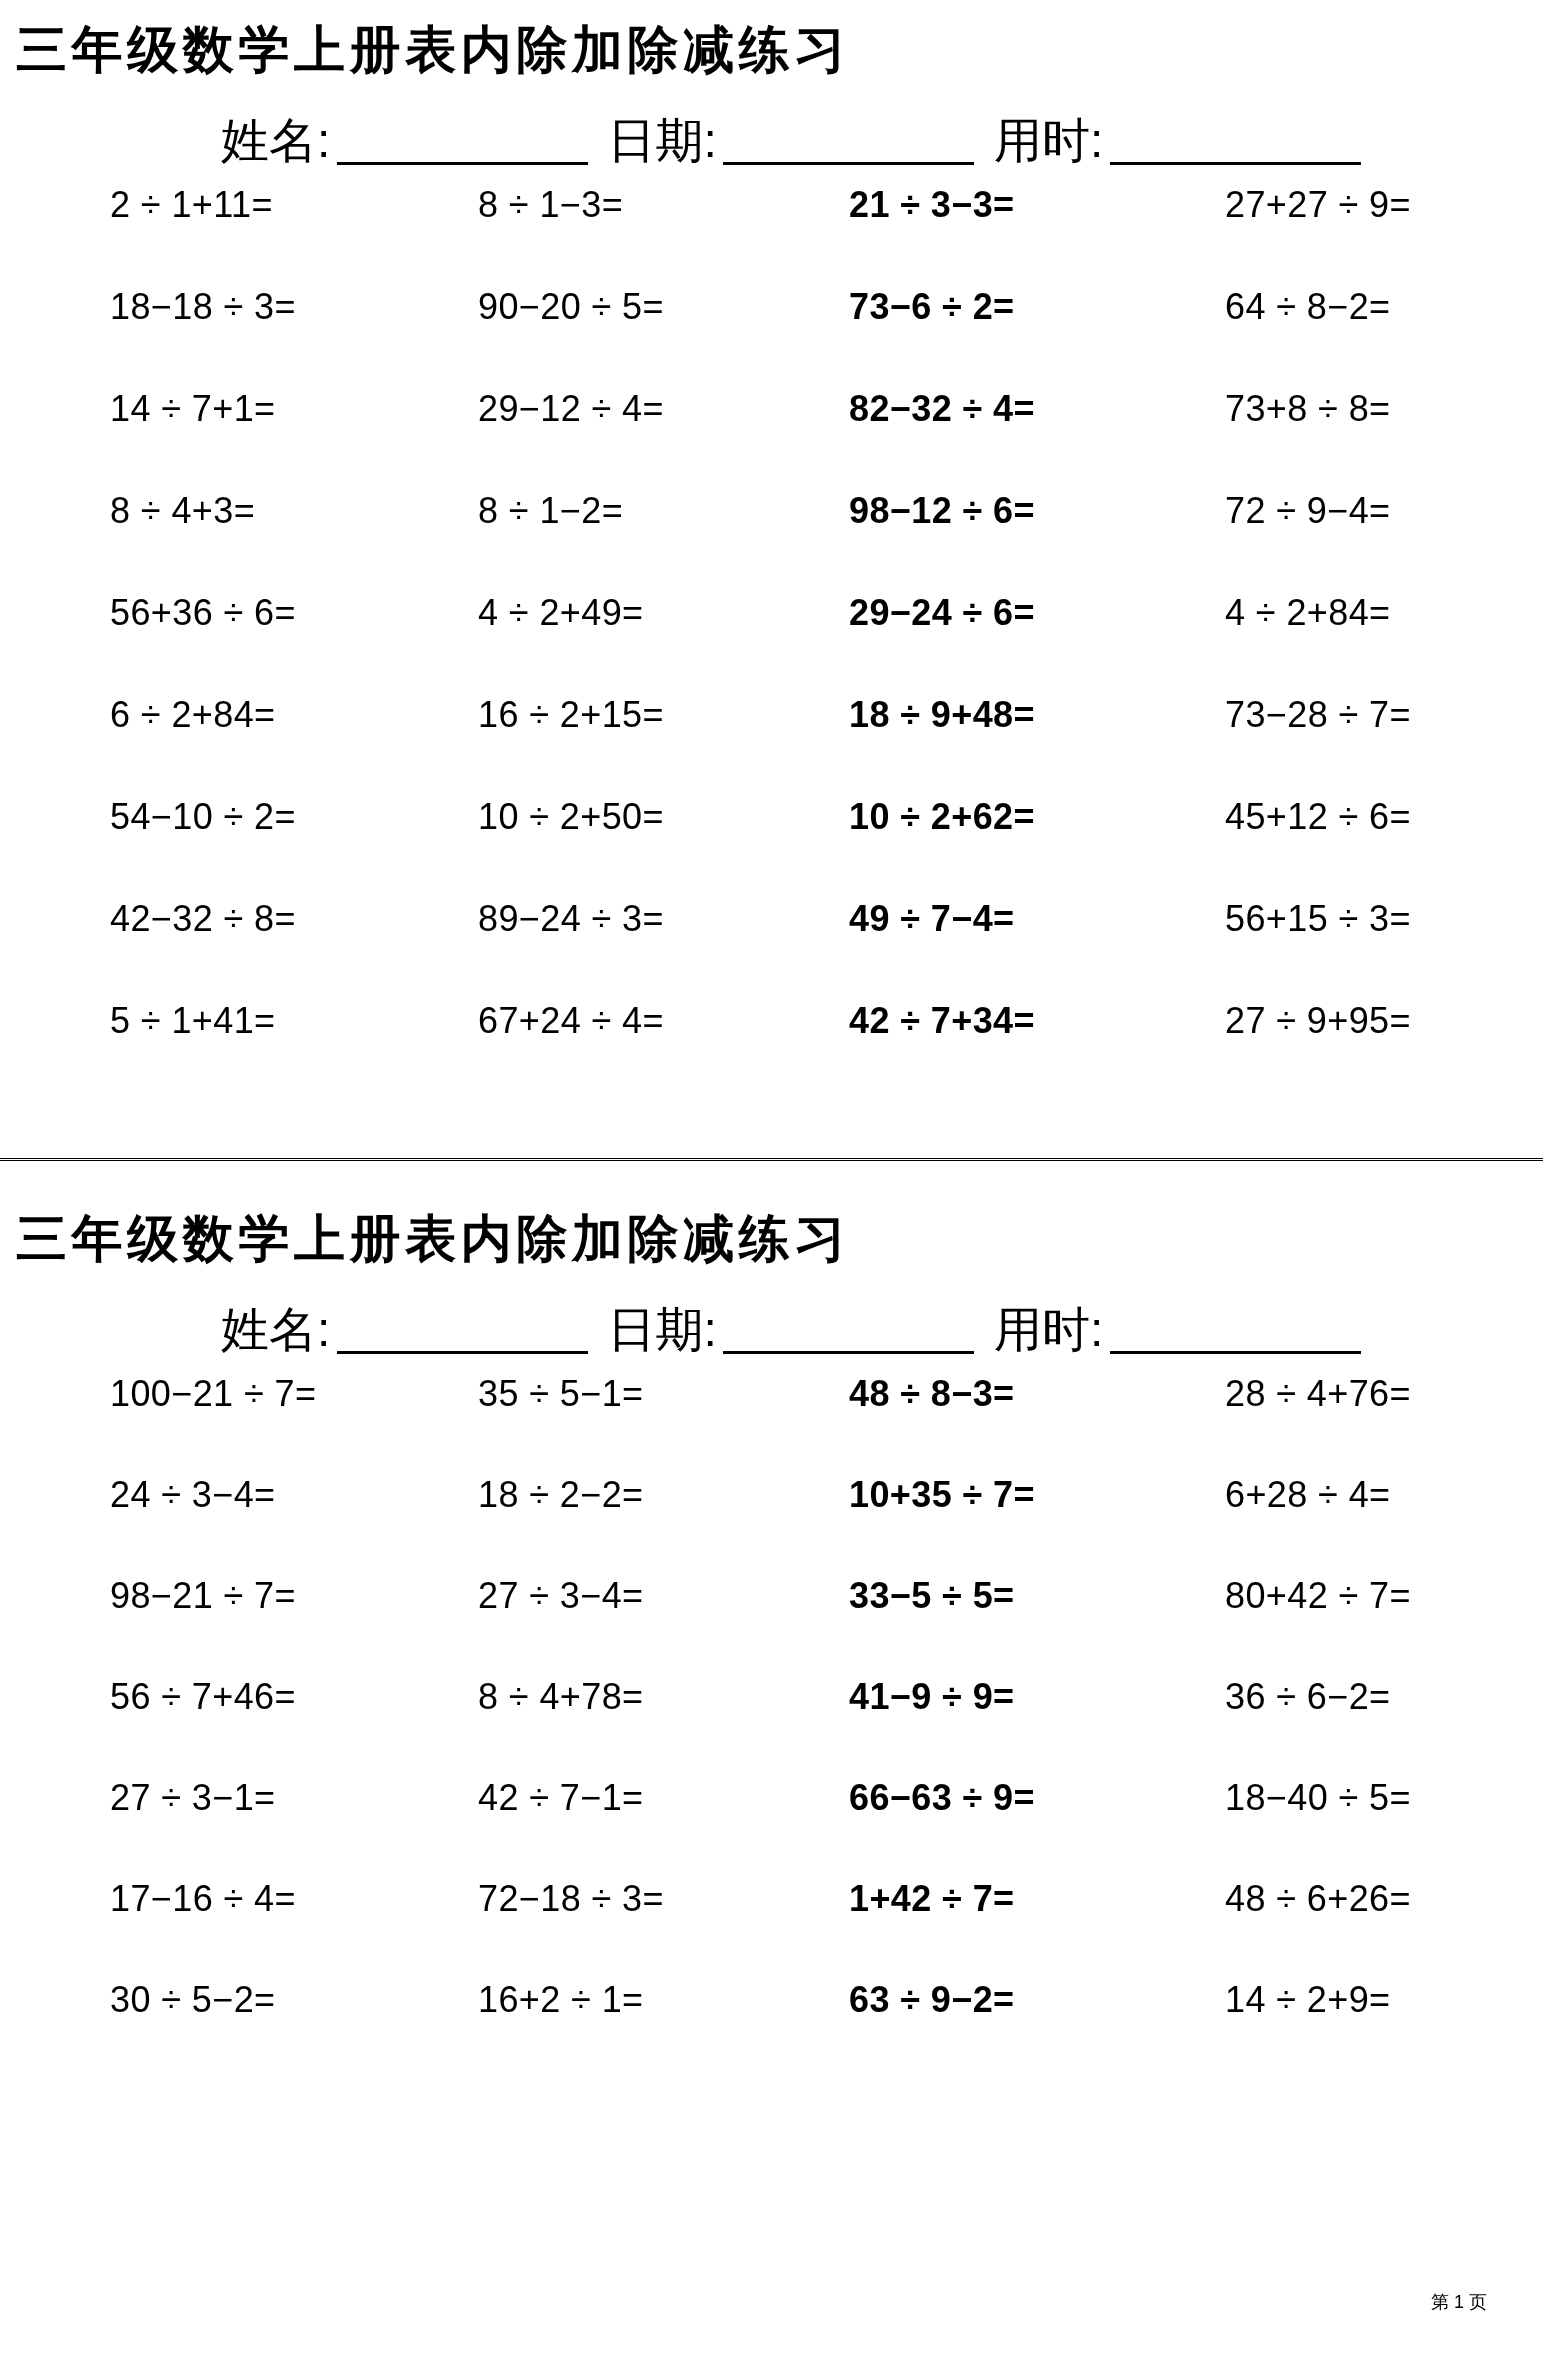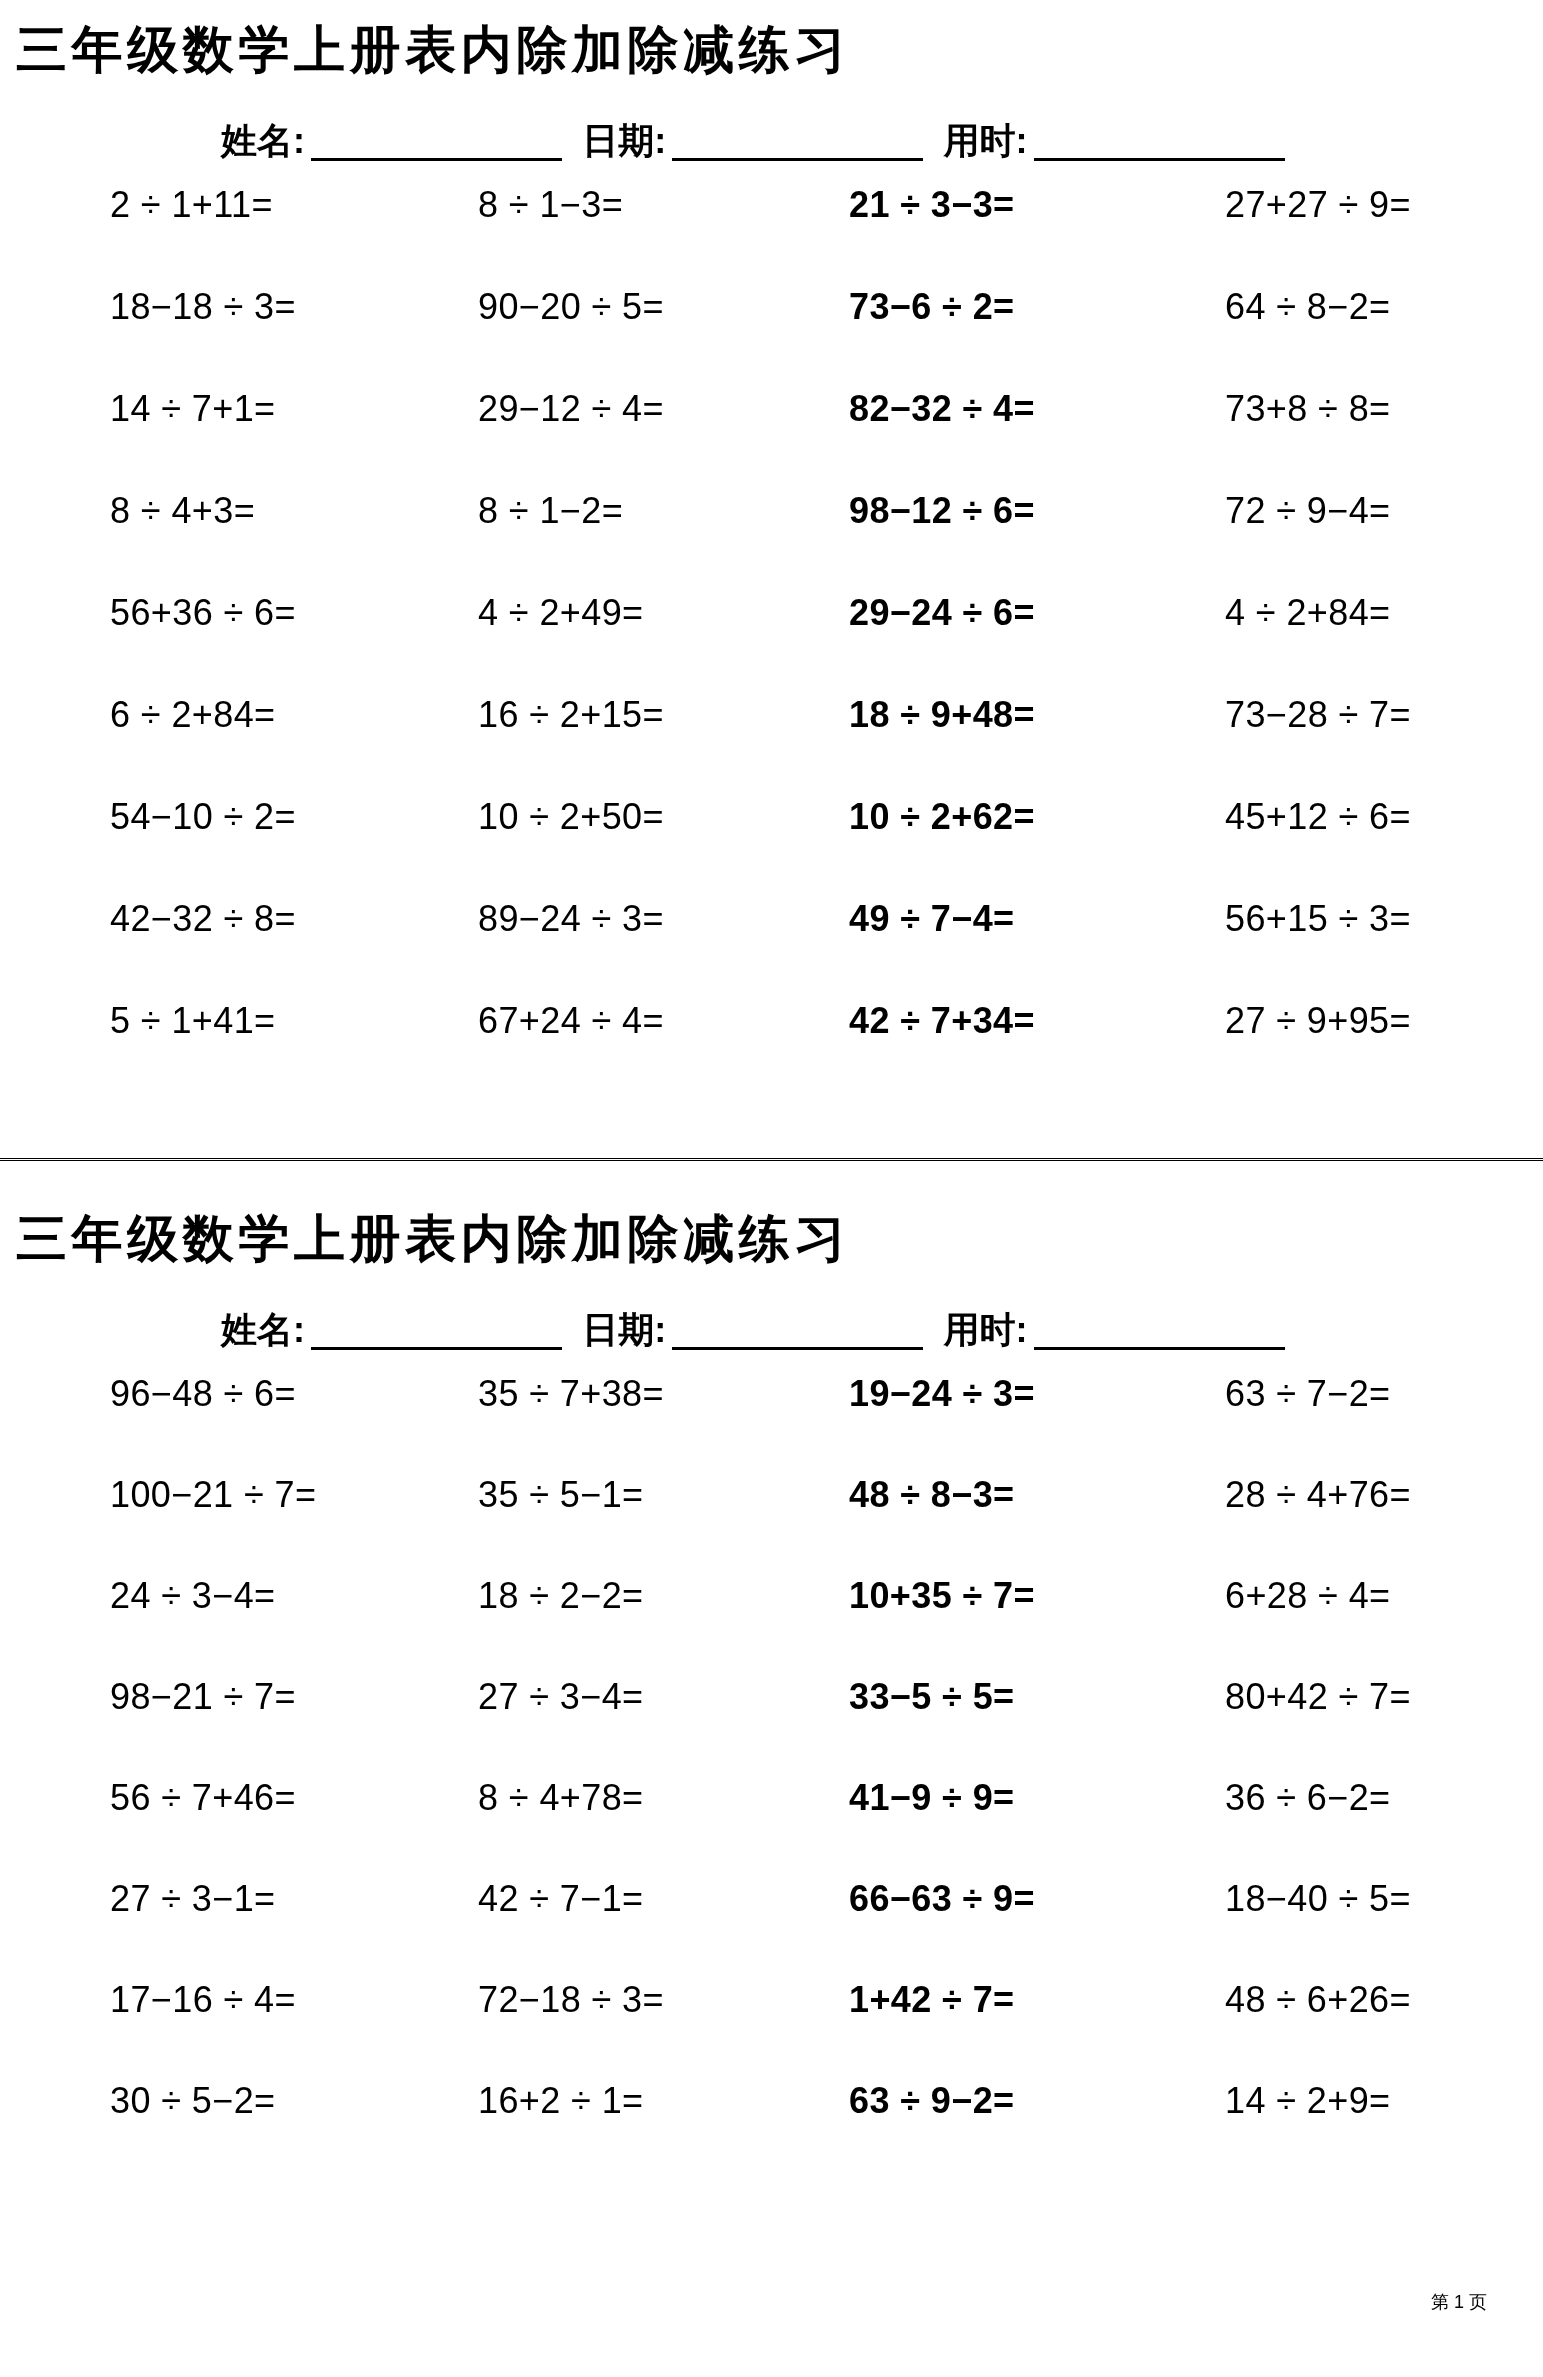--- a/index.html
+++ b/index.html
@@ -14,21 +14,21 @@
   .section { position: absolute; left: 0; width: 1543px; height: 1129px; }
   #page1 { top: 0; }
   #page2 { top: 1189px; }
   .title {
     position: absolute; top: 23px; left: 0; width: 100%;
     font-size: 51px; font-weight: 700; letter-spacing: 4.6px;
     line-height: 54px; white-space: nowrap; padding-left: 16px;
   }
   .header-line {
     position: absolute; top: 116px; left: 221px;
-    font-size: 36px; font-weight: 700;
+    font-size: 48px; font-weight: 400;
     line-height: 49px; white-space: nowrap;
   }
   .blank {
     display: inline-block;
     width: 251px; height: 34px;
     border-bottom: 3.1px solid #000;
     margin-left: 6.2px; margin-right: 20px;
     vertical-align: -7.7px;
   }
   .blank.last { margin-right: 0; }
@@ -125,26 +125,20 @@
 
 <div class="section" id="page2">
   <div class="title">三年级数学上册表内除加除减练习</div>
 
   <div class="header-line">
     <span>姓名:</span><span class="blank"></span><span>日期:</span><span class="blank"></span><span>用时:</span><span class="blank last"></span>
   </div>
 
   <div class="grid">
     <div class="row">
-      <div class="cell c0">96−48 ÷ 6=</div>
-      <div class="cell c1">35 ÷ 7+38=</div>
-      <div class="cell c2">19−24 ÷ 3=</div>
-      <div class="cell c3">63 ÷ 7−2=</div>
-    </div>
-    <div class="row">
       <div class="cell c0">100−21 ÷ 7=</div>
       <div class="cell c1">35 ÷ 5−1=</div>
       <div class="cell c2">48 ÷ 8−3=</div>
       <div class="cell c3">28 ÷ 4+76=</div>
     </div>
     <div class="row">
       <div class="cell c0">24 ÷ 3−4=</div>
       <div class="cell c1">18 ÷ 2−2=</div>
       <div class="cell c2">10+35 ÷ 7=</div>
       <div class="cell c3">6+28 ÷ 4=</div>

